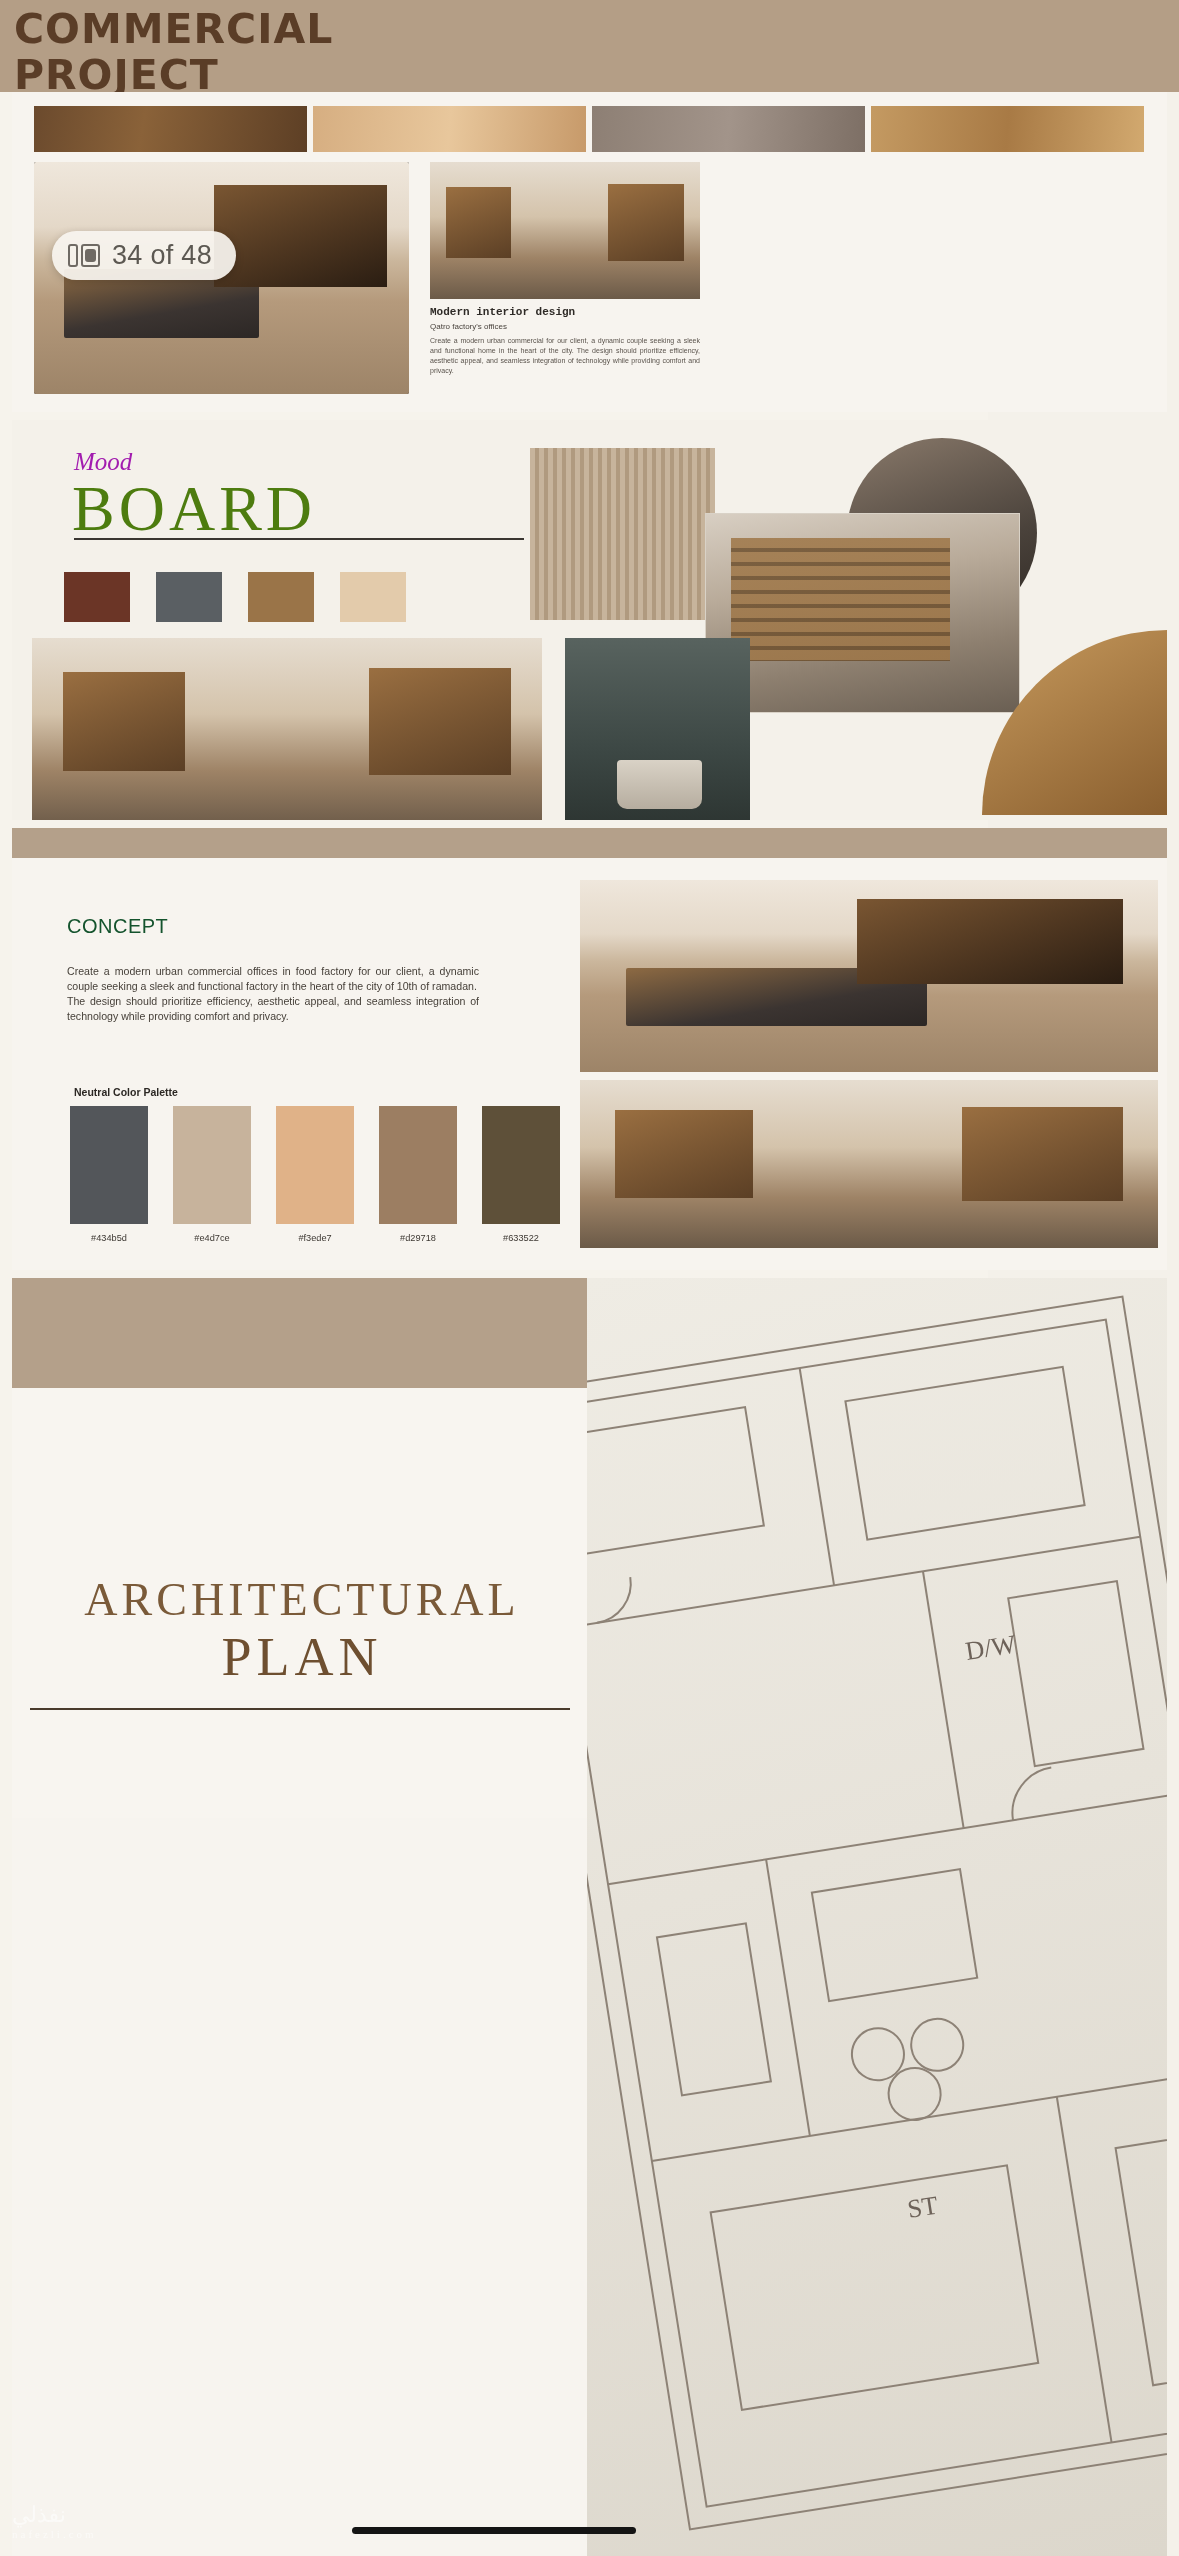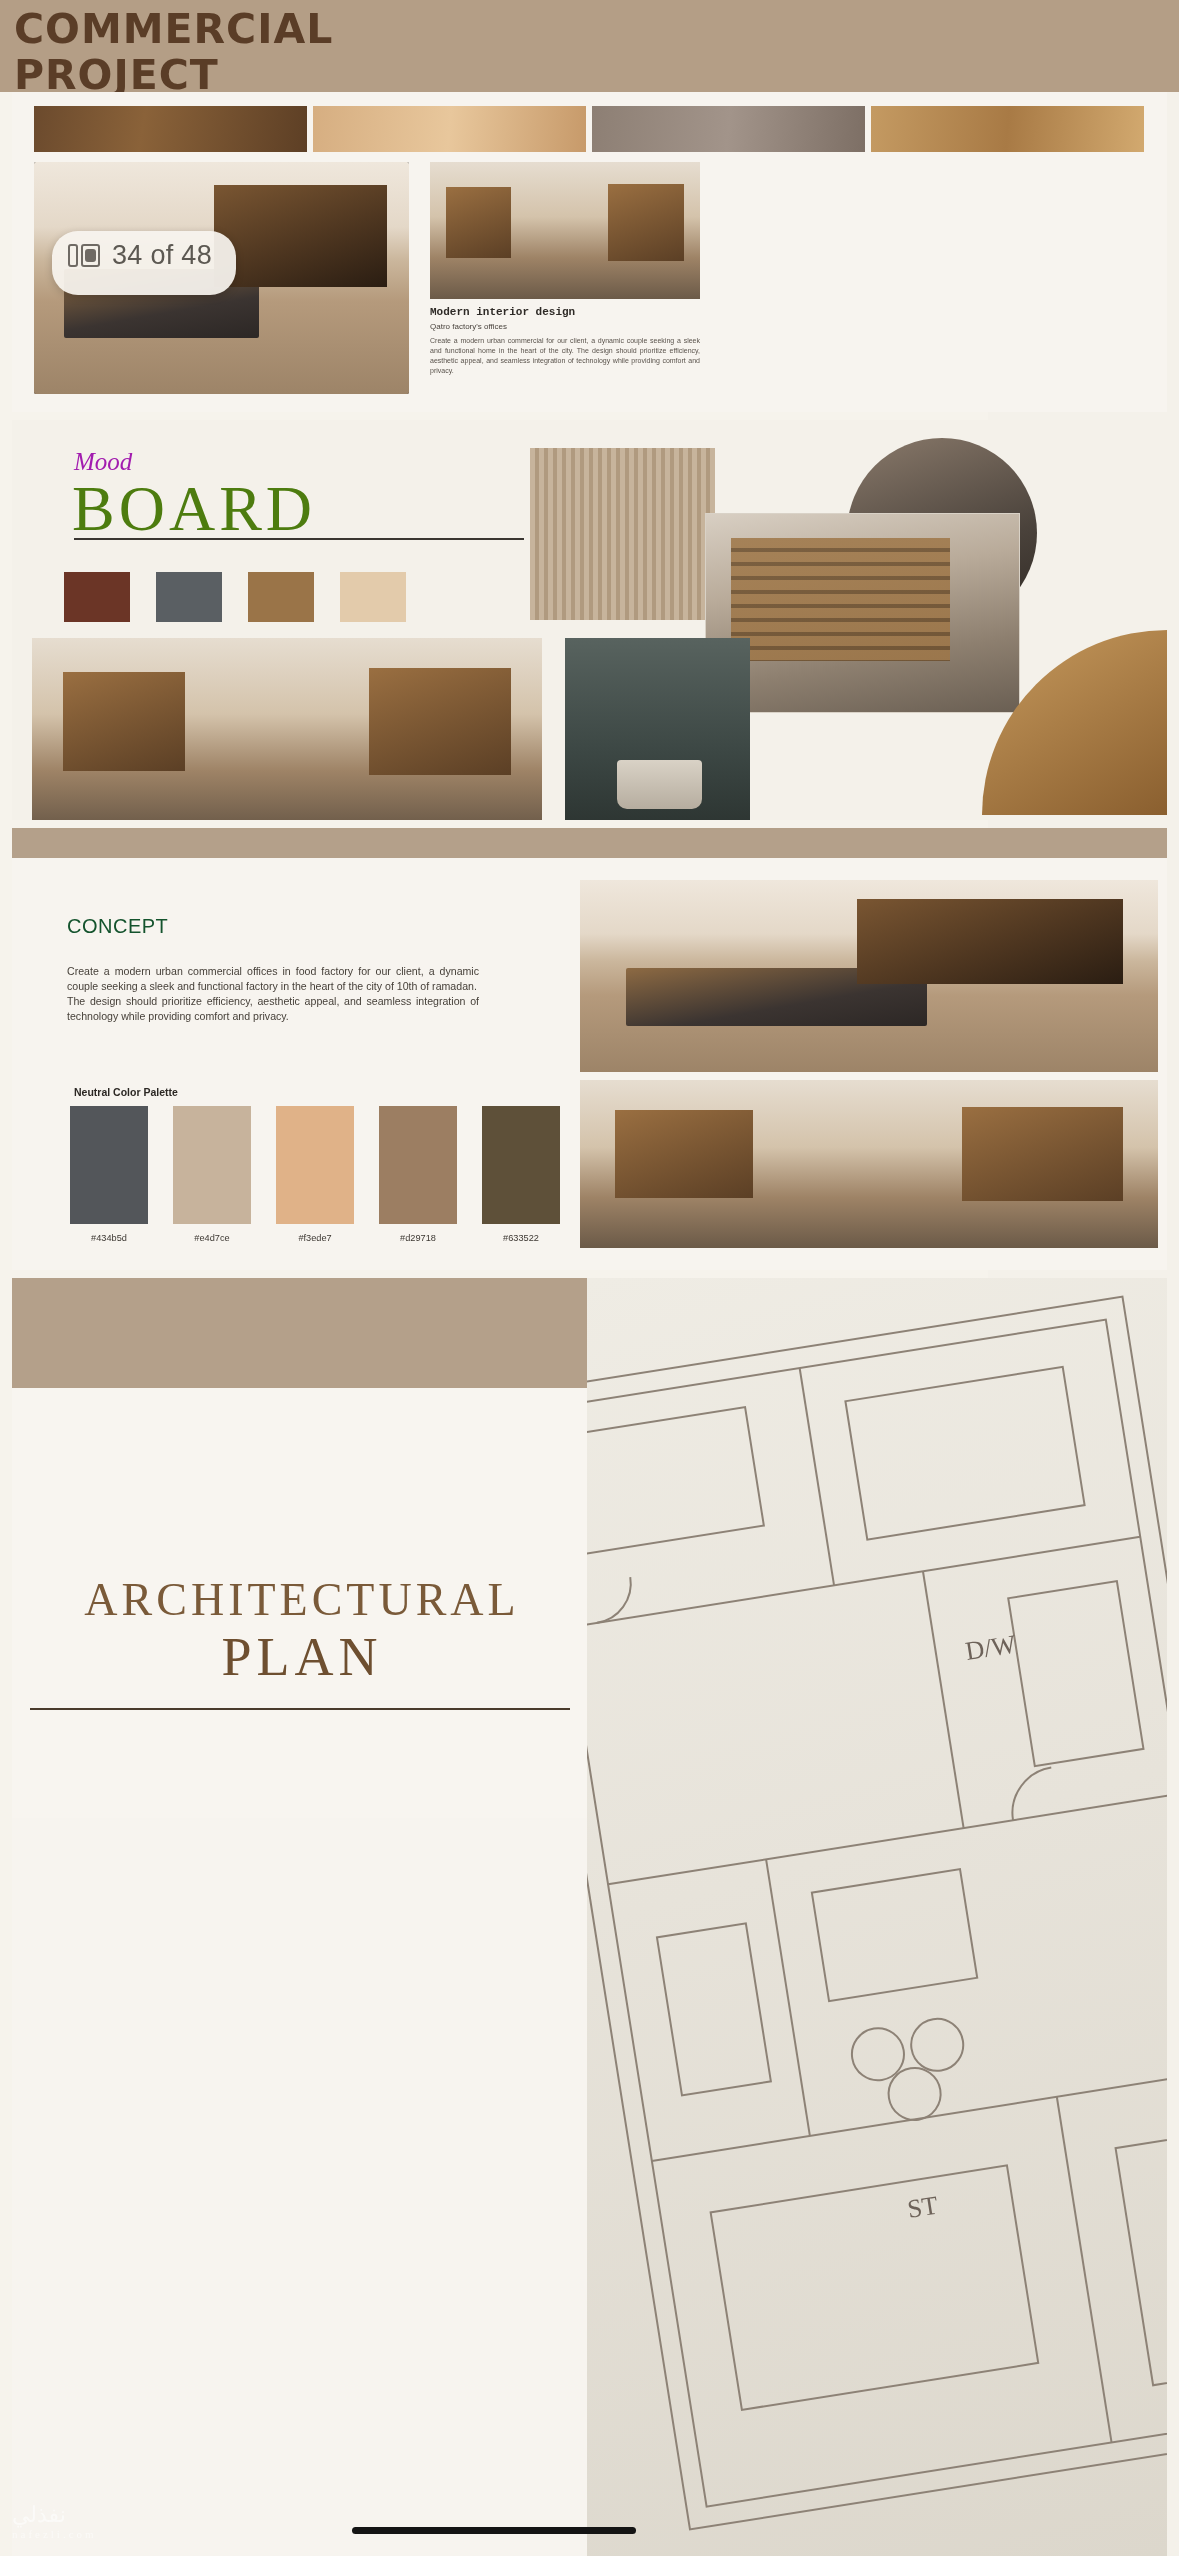--- a/index.html
+++ b/index.html
@@ -83,21 +83,21 @@
     content:""; position:absolute; right:6%; top:16%; width:28%; height:56%;
     background:linear-gradient(160deg,#9a6f41,#5b3f25);
   }
 
   
   .counter {
     position:absolute; left:40px; top:139px;
     display:flex; align-items:center; gap:12px;
     background:rgba(247,244,239,0.93);
     border-radius:26px;
-    padding:9px 24px 24px 16px;
+    padding:9px 24px 9px 16px;
     box-shadow:0 2px 8px rgba(0,0,0,.18);
   }
   .counter .gal-icon { width:32px; height:26px; position:relative; }
   .counter .gal-icon .bx { position:absolute; border:2.4px solid #6f6a64; border-radius:3px; }
   .counter .gal-icon .b1 { left:0; top:1px; width:10px; height:23px; }
   .counter .gal-icon .b2 { left:13px; top:1px; width:19px; height:23px; }
   .counter .gal-icon .b3 { left:17px; top:6px; width:11px; height:13px; border-width:2px; background:#6f6a64;}
   .counter .txt { font-size:27px; color:#5c5852; font-weight:500; letter-spacing:.3px;}
 
   

